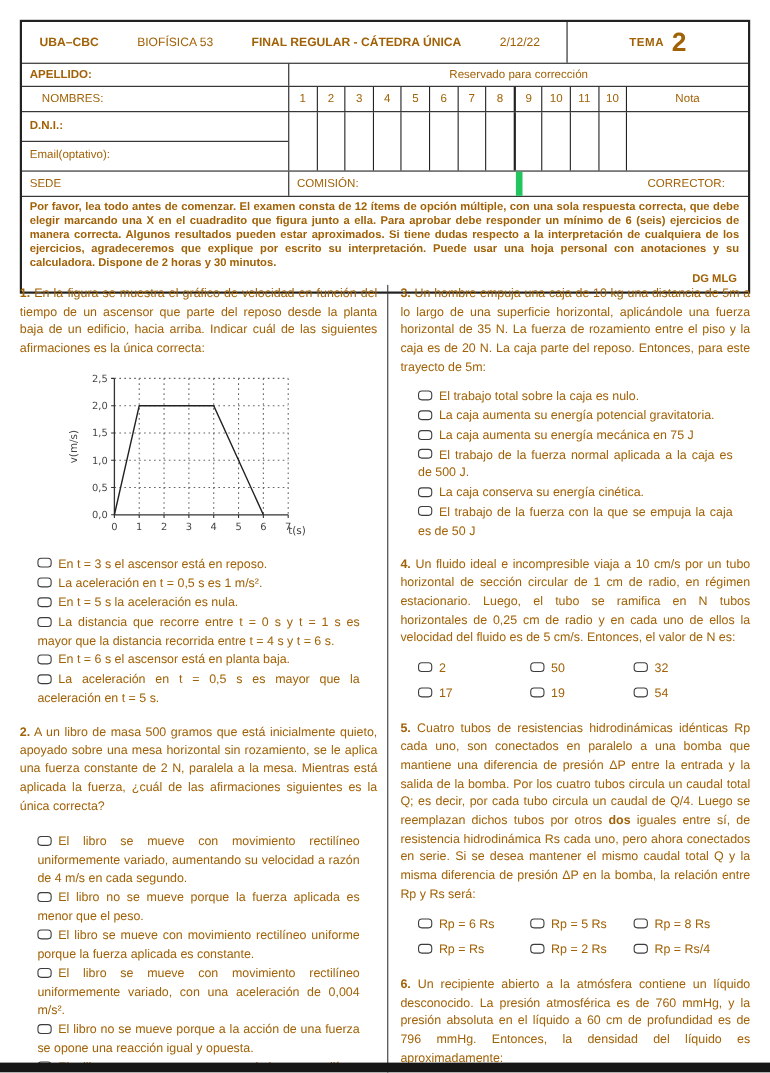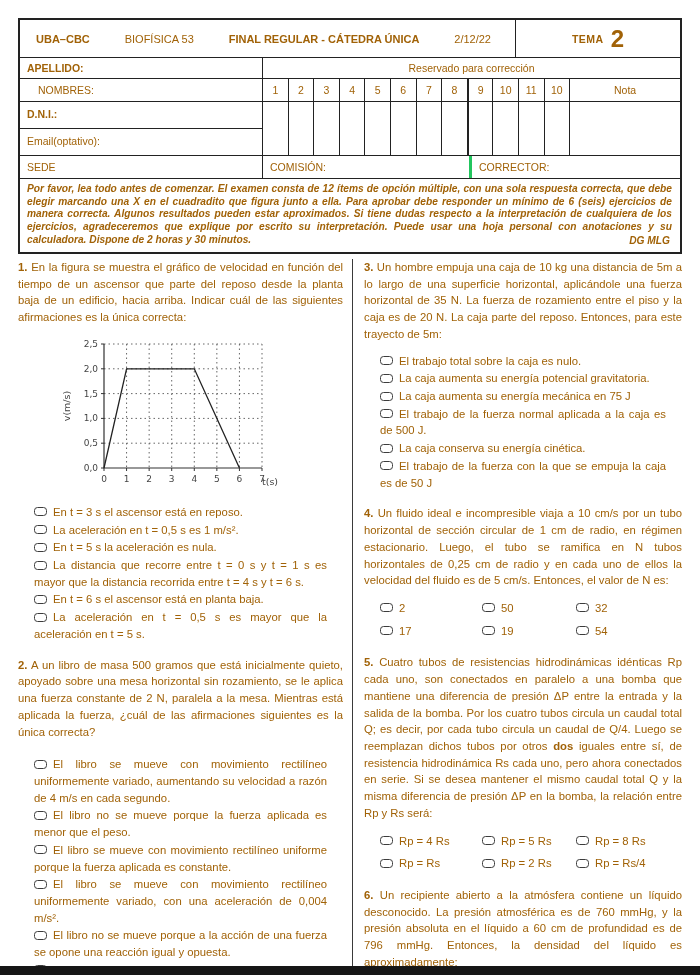--- a/index.html
+++ b/index.html
@@ -25,22 +25,22 @@
   .ht-cells div:nth-of-type(9) { border-left-width: 2px; }
   .ht-nota { flex: 1; border-left: 1px solid #222; text-align: center; font-size: 10.5px; padding-top: 5px; }
   .ht-row4 { height: 54px; }
   .ht-labelcol { width: 242px; display: flex; flex-direction: column; }
   .ht-dni { flex: 1; border-bottom: 1px solid #222; font-weight: bold; font-size: 10.5px; padding: 6px 7px; }
   .ht-email { flex: 1; font-size: 10.5px; padding: 6px 7px; }
   .ht-row4 .ht-cells div { padding: 0; }
   .ht-row5 { height: 23px; }
   .ht-sede { width: 242px; font-size: 10.5px; padding: 5px 7px; }
   .ht-comision { width: 207px; border-left: 1px solid #222; font-size: 10.5px; padding: 5px 7px; }
-  .ht-corrector { flex: 1; border-left: 3px solid #22c55e; font-size: 10.5px; padding: 5px 7px; }
-  .ht-instr { position: relative; border-bottom: none; font-weight: bold; font-size: 10.2px; line-height: 1.24; text-align: justify; padding: 4px 8px 6px 7px; font-style: italic; }
+  .ht-corrector { flex: 1; border-left: 6px solid #22c55e; font-size: 10.5px; padding: 5px 21px; text-align: right; }
+  .ht-instr { position: relative; border-bottom: none; font-weight: bold; font-size: 10.2px; line-height: 1.24; text-align: justify; padding: 4px 8px 19px 7px; }
   .ht-initials { position: absolute; right: 10px; bottom: 5px; font-weight: bold; font-size: 10.2px; }
 
   
   .columns { position: absolute; left: 18px; top: 259px; width: 664px; display: flex; align-items: stretch; }
   .col-left { width: 334px; padding-right: 9px; }
   .col-right { width: 330px; border-left: 1px solid #3a3a3a; padding-left: 11px; }
   .qtext { font-size: 11.3px; line-height: 1.48; text-align: justify; margin: 0 0 10px 0; }
   .qtext b { font-weight: bold; }
   .q { margin-bottom: 14px; }
   .opts { margin: 9px 0 0 0; }
@@ -258,21 +258,21 @@
             <div class="opt"><span class="cb"></span><span>19</span></div>
 
             <div class="opt"><span class="cb"></span><span>54</span></div>
           </div>
       </div>
 
       <div class="q">
         <p class="qtext"><b>5.</b> <span><span>Cuatro tubos de resistencias hidrodinámicas idénticas Rp cada uno, son conectados en paralelo a una bomba que mantiene una diferencia de presión ΔP entre la entrada y la salida de la bomba. Por los cuatro tubos circula un caudal total Q; es decir, por cada tubo circula un caudal de Q/4. Luego se reemplazan dichos tubos por otros </span><b>dos</b><span> iguales entre sí, de resistencia hidrodinámica Rs cada uno, pero ahora conectados en serie. Si se desea mantener el mismo caudal total Q y la misma diferencia de presión ΔP en la bomba, la relación entre Rp y Rs será:</span></span></p>
         <div class="opts grid3">
 
-            <div class="opt"><span class="cb"></span><span>Rp = 4 Rs</span></div>
+            <div class="opt"><span class="cb"></span><span>Rp = 6 Rs</span></div>
 
             <div class="opt"><span class="cb"></span><span>Rp = 5 Rs</span></div>
 
             <div class="opt"><span class="cb"></span><span>Rp = 8 Rs</span></div>
 
             <div class="opt"><span class="cb"></span><span>Rp = Rs</span></div>
 
             <div class="opt"><span class="cb"></span><span>Rp = 2 Rs</span></div>
 
             <div class="opt"><span class="cb"></span><span>Rp = Rs/4</span></div>

